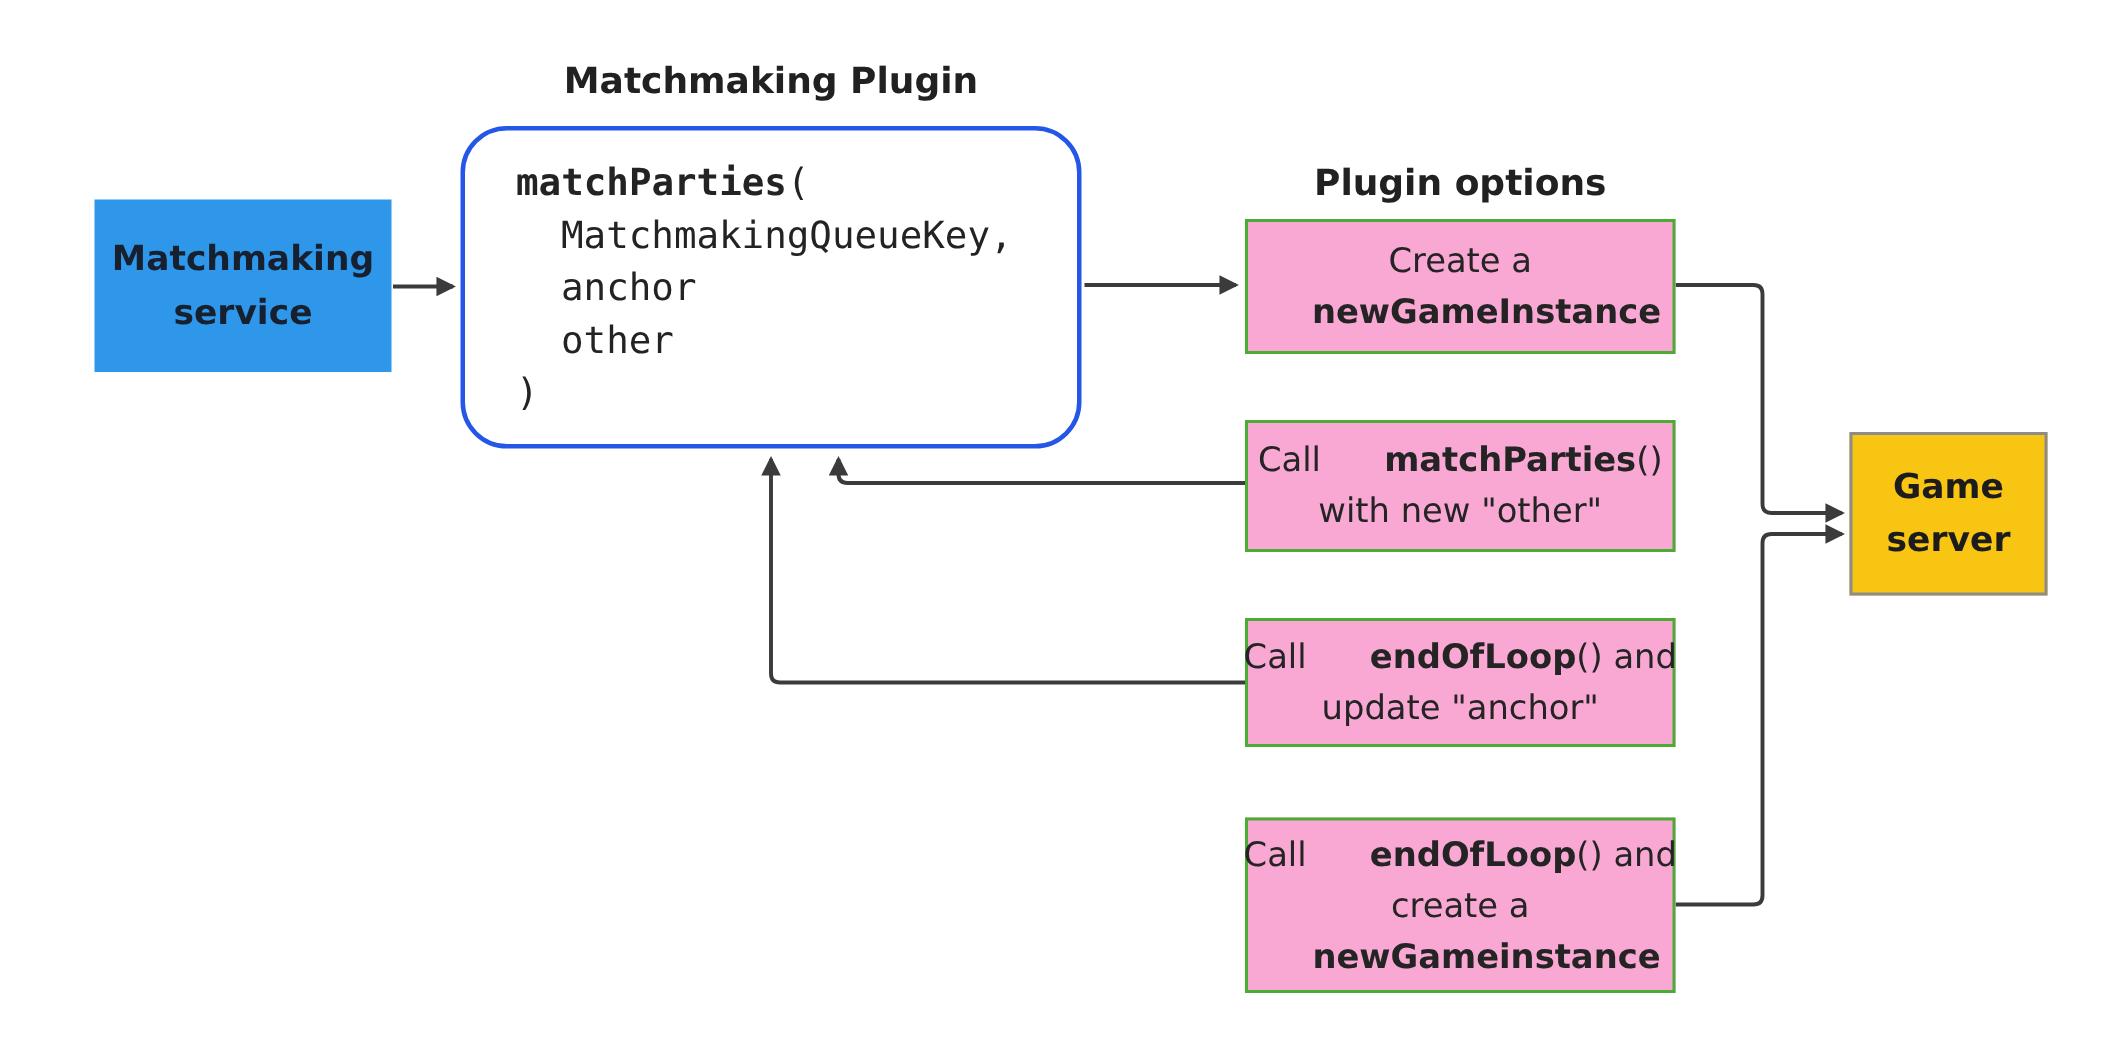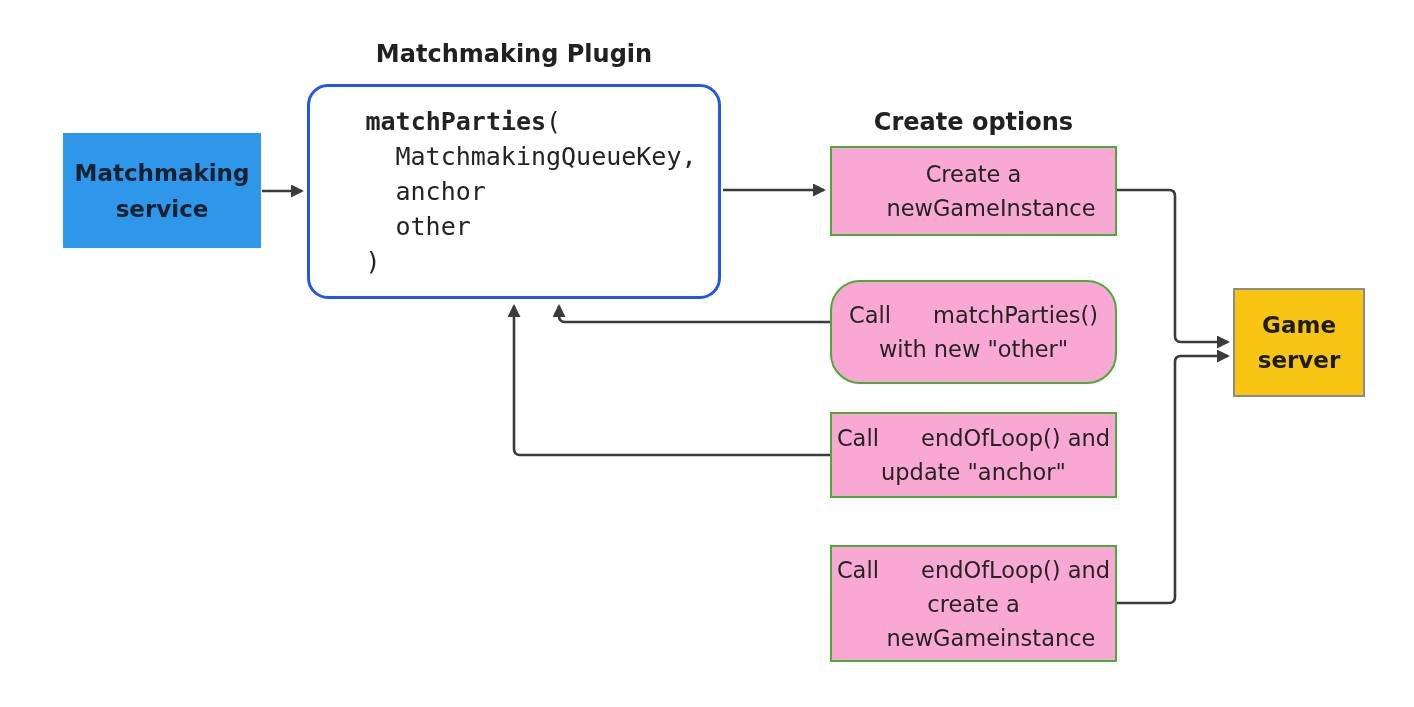--- a/index.html
+++ b/index.html
@@ -21,42 +21,42 @@
     position:absolute; display:flex; flex-direction:column;
     align-items:center; justify-content:center; text-align:center;
   }
   .service {
     left:63px; top:133px; width:198px; height:115px;
     background:var(--service_fill); color:var(--service_text);
     font-weight:bold; font-size:23px; line-height:36px;
   }
   .plugin {
     left:307px; top:84px; width:414px; height:215px;
-    border:3px solid var(--plugin_border); border-radius:21px; background:#fff;
-    align-items:center; justify-content:flex-start;
+    border:3px solid var(--plugin_border); border-radius:31px; background:#fff;
+    align-items:flex-start; justify-content:flex-start;
   }
   .floating-title { position:absolute; text-align:center; font-weight:bold; font-size:24px; color:var(--text); white-space:nowrap; }
   .plugin-title { left:307px; top:40px; width:414px; }
   .outcome-title { left:830px; top:108px; width:287px; }
   .code {
     padding:17px 0 0 34px; text-align:left;
     font-family:"DejaVu Sans Mono","Liberation Mono",monospace;
     font-size:25px; line-height:35px; color:var(--code_text); white-space:nowrap;
   }
   .code .fn { font-weight:bold; }
   .code .indent { padding-left:30px; }
   .outcome {
     left:830px; width:287px; background:#f9a8d4;
     border:2.5px solid var(--outcome_border);
     font-size:22.5px; line-height:34px; color:#242424;
   }
   .outcome div, .server div, .service div { white-space:nowrap; }
-  .b { font-weight:normal;margin-left:35px; }
+  .b { font-weight:bold;margin-left:35px; }
   #box-create    { top:146px; height:90px; }
-  #box-matchparties { top:280px; height:104px;border-radius:30px; }
+  #box-matchparties { top:280px; height:88px; }
   #box-update    { top:412px; height:86px; }
   #box-endcreate { top:545px; height:117px; }
   .server {
     left:1233px; top:288px; width:132px; height:109px;
     background:var(--server_fill); border:2px solid var(--server_border);
     font-weight:bold; font-size:23px; line-height:35px; color:#1C1C1C;
   }
 </style>
 </head>
 <body>
@@ -87,21 +87,21 @@
   <div class="node plugin">
     <div class="code">
       <div class="code-line"><span class="fn">matchParties</span><span>(</span></div>
       <div class="code-line indent">MatchmakingQueueKey,</div>
       <div class="code-line indent">anchor</div>
       <div class="code-line indent">other</div>
       <div class="code-line">)</div>
     </div>
   </div>
 
-  <div class="floating-title outcome-title">Create options</div>
+  <div class="floating-title outcome-title">Plugin options</div>
 
   <div class="node outcome" id="box-create">
     <div>Create a</div>
     <div class="b">newGameInstance</div>
   </div>
 
   <div class="node outcome" id="box-matchparties">
     <div><span>Call </span><span class="b">matchParties</span><span>()</span></div>
     <div>with new "other"</div>
   </div>

